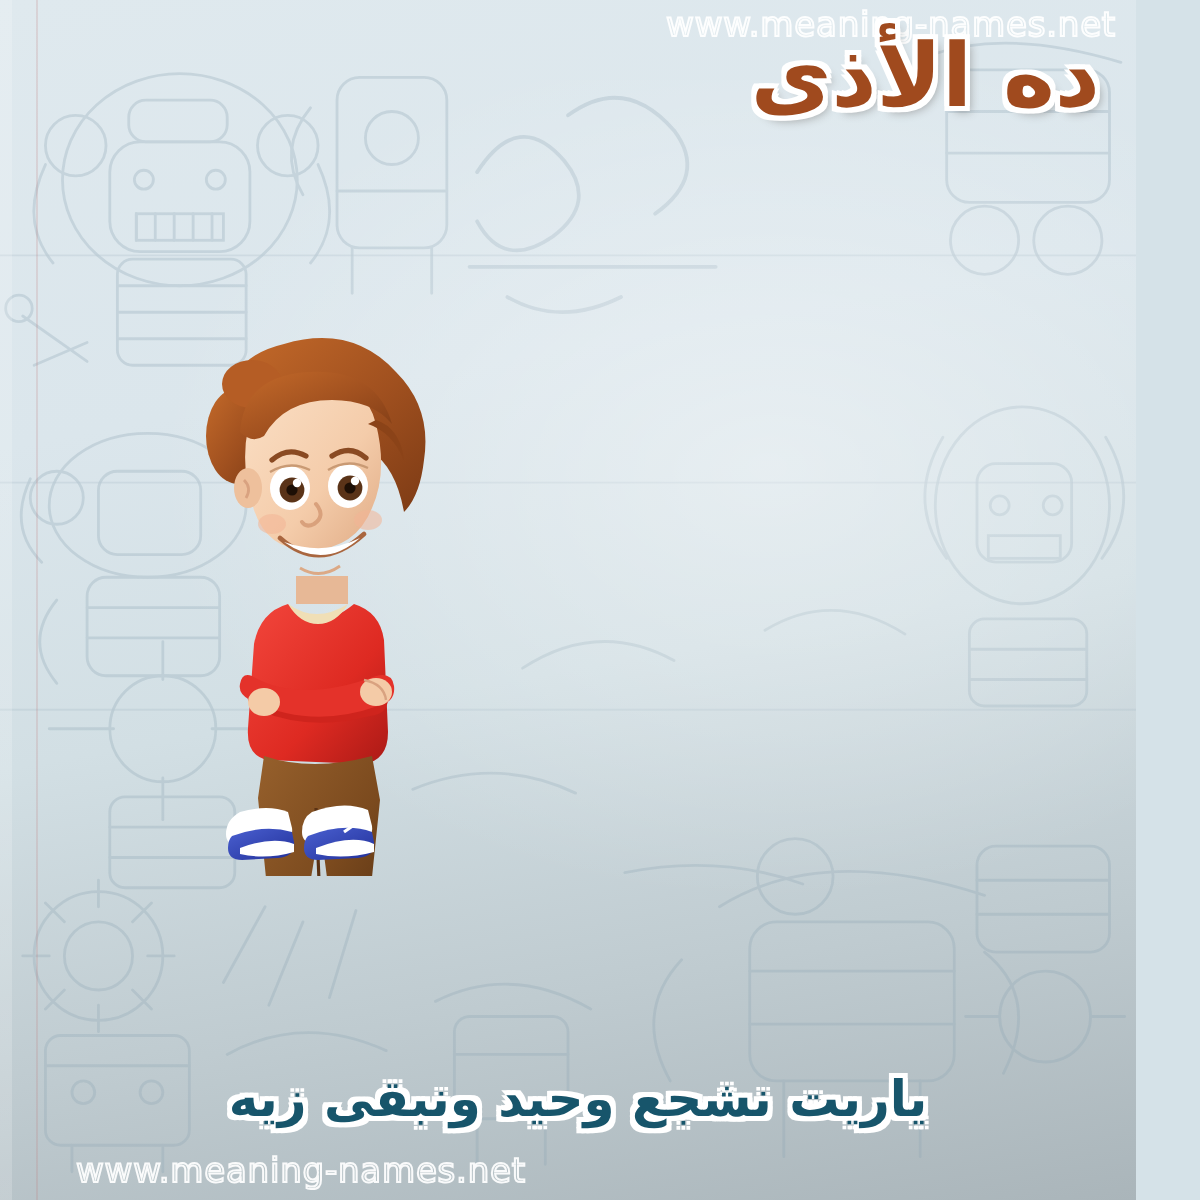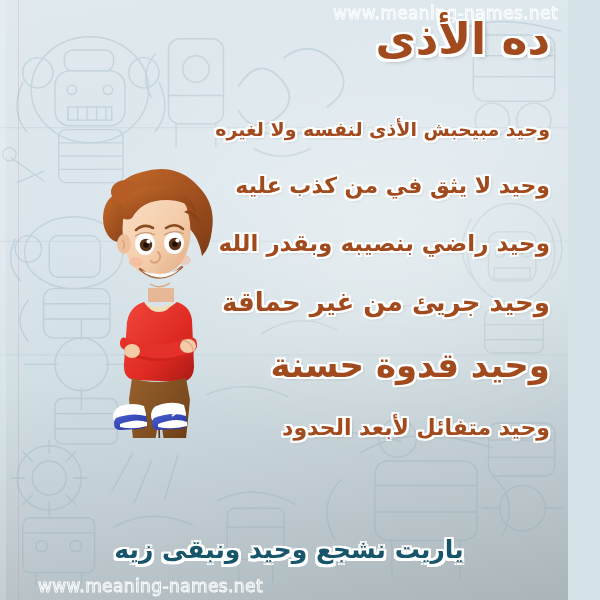--- a/index.html
+++ b/index.html
@@ -233,28 +233,20 @@
     </svg>
   </div>
 
   <div class="ruling"></div>
   <div class="bloom"></div>
 
   <div class="wm wm-top">www.meaning-names.net</div>
 
   <div class="title">ده الأذى</div>
 
-  <div class="lines">
-    <div class="line s1">وحيد مبيحبش الأذى لنفسه ولا لغيره</div>
-    <div class="line s2">وحيد لا يثق في من كذب عليه</div>
-    <div class="line s3">وحيد راضي بنصيبه وبقدر الله</div>
-    <div class="line s4">وحيد جريئ من غير حماقة</div>
-    <div class="line s5">وحيد قدوة حسنة</div>
-    <div class="line s6">وحيد متفائل لأبعد الحدود</div>
-  </div>
 
   <div class="boy">
     <svg viewBox="0 0 128 270" xmlns="http://www.w3.org/2000/svg">
       <defs>
         <linearGradient id="hairG" x1="0" y1="0" x2="1" y2="1">
           <stop offset="0%" stop-color="#c46a2a"></stop>
           <stop offset="55%" stop-color="#a0501f"></stop>
           <stop offset="100%" stop-color="#7d3b15"></stop>
         </linearGradient>
         <linearGradient id="skinG" x1="0" y1="0" x2="1" y2="1">

